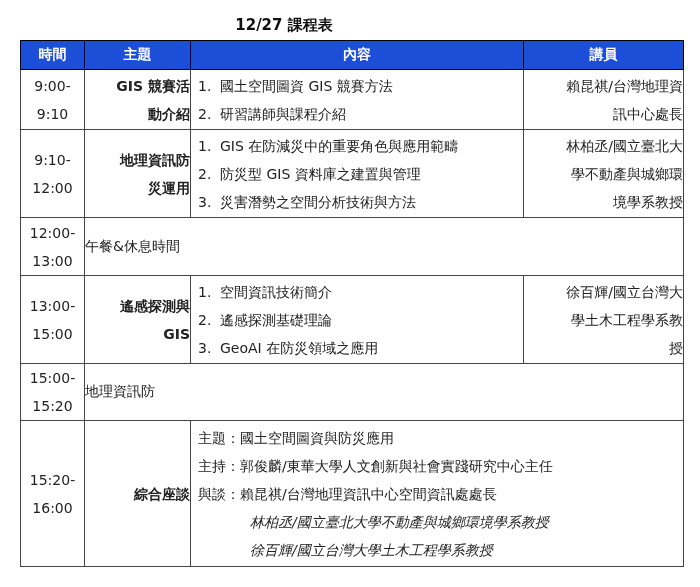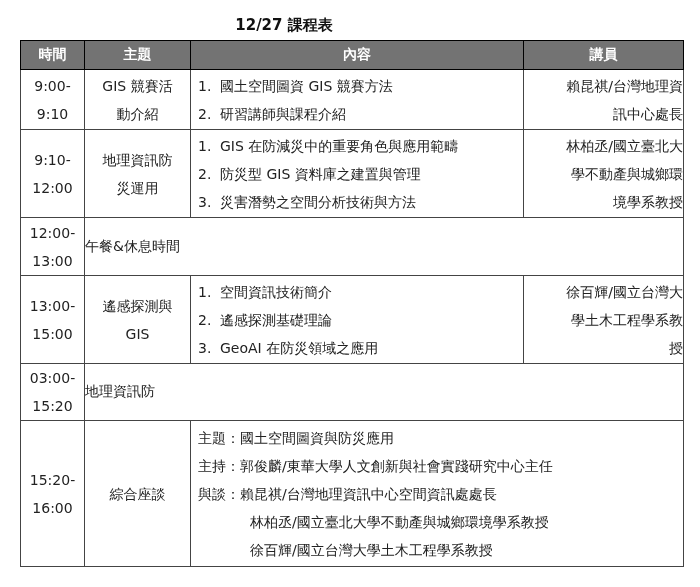--- a/index.html
+++ b/index.html
@@ -1,29 +1,29 @@
 <!DOCTYPE html>
 <html><head>
 <meta charset="utf-8">
 <style>
   html, body { margin:0; padding:0; background:#ffffff; }
   body { width:700px; height:587px; position:relative; font-family:"DejaVu Sans", "Liberation Sans", sans-serif; color:#222; overflow:hidden; }
   .title { position:absolute; top:16px; left:0; width:568px; text-align:center; font-size:15px; font-weight:bold; color:#111; }
   table.sched { position:absolute; top:40px; left:20px; width:663px; border-collapse:collapse; table-layout:fixed; font-size:14px; }
-  table.sched th { background:#737373; color:#fff; font-weight:bold; height:28px; padding:0; border:1px solid #000; font-size:14px; }
+  table.sched th { background:#1d4ed8; color:#fff; font-weight:bold; height:28px; padding:0; border:1px solid #000; font-size:14px; }
   table.sched td { border:1px solid #444; padding:0; vertical-align:middle; }
   .c-time { text-align:center; line-height:28px; }
-  .c-topic { text-align:center; line-height:28px; }
+  .c-topic { text-align:right; line-height:28px;font-weight:bold; }
   .c-content { padding-left:7px !important; line-height:28px;border-radius:12px; }
   .c-speaker { padding-left:6px !important; line-height:28px;text-align:right; }
   .c-break { }
   .item { white-space:nowrap; }
   .num { display:inline-block; width:22px; }
   .lab { display:inline-block; }
-  .indent { padding-left:52px; }
+  .indent { padding-left:52px;font-style:italic; }
 </style>
 </head>
 <body>
 
 <div class="title">12/27 課程表</div>
 
 <table class="sched">
   <colgroup>
     <col style="width:64px">
       <col style="width:106px">
@@ -104,21 +104,21 @@
       </td>
       <td class="c-speaker">
           <div>徐百輝/國立台灣大</div>
           <div>學土木工程學系教</div>
           <div>授</div>
         </td>
     </tr>
 
     <tr style="height:56px">
       <td class="c-time">
-          <div>03:00-</div>
+          <div>15:00-</div>
           <div>15:20</div>
         </td>
       <td class="c-break" colspan="3">地理資訊防</td>
     </tr>
 
     <tr style="height:146px">
       <td class="c-time">
           <div>15:20-</div>
           <div>16:00</div>
         </td>

